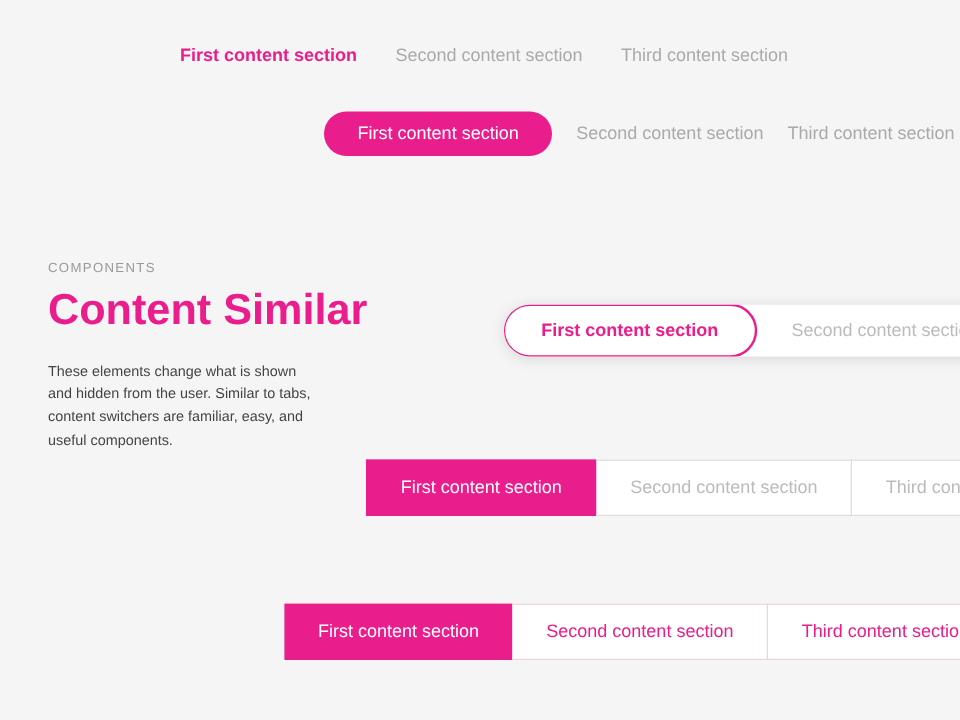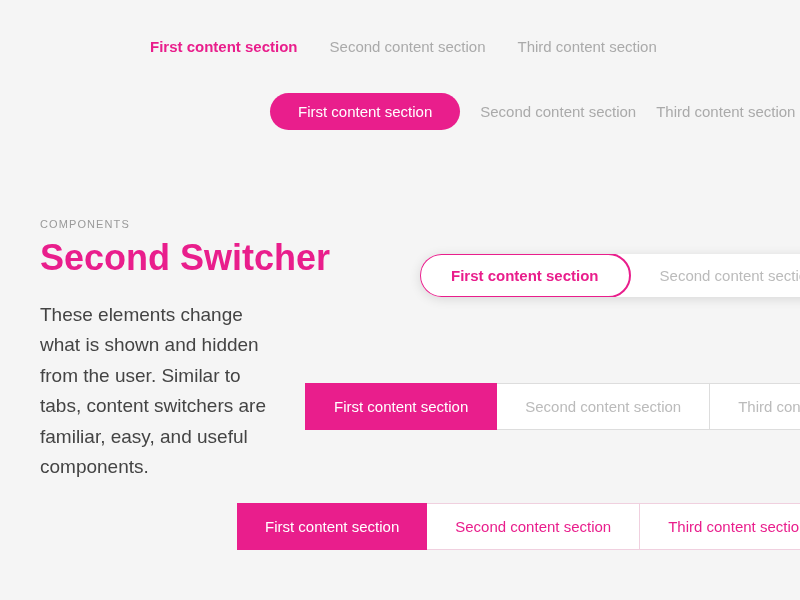--- a/index.html
+++ b/index.html
@@ -72,21 +72,21 @@
       font-size: 36px;
       font-weight: 700;
       color: #e91e8c;
       line-height: 1.1;
     }
     .section-desc {
       position: absolute;
       top: 300px;
       left: 40px;
       width: 230px;
-      font-size: 19px;
+      font-size: 12px;
       color: #444;
       line-height: 1.6;
     }
 
     
     .row-3 {
       position: absolute;
       top: 254px;
       left: 420px;
       display: flex;
@@ -189,21 +189,21 @@
   <span class="tab inactive">Third content section</span>
 </div>
 
 <div class="row-2">
   <button class="tab-pill-filled">First content section</button>
   <span class="tab-pill-text">Second content section</span>
   <span class="tab-pill-text">Third content section</span>
 </div>
 
 <div class="section-label">COMPONENTS</div>
-<div class="section-title">Second Switcher</div>
+<div class="section-title">Content Similar</div>
 <div class="section-desc">These elements change what is shown and hidden from the user. Similar to tabs, content switchers are familiar, easy, and useful components.</div>
 
 <div class="row-3">
   <button class="seg-active">First content section</button>
   <button class="seg-inactive">Second content section</button>
 </div>
 
 <div class="row-4">
   <button class="seg-filled">First content section</button>
   <button class="seg-border">Second content section</button>

